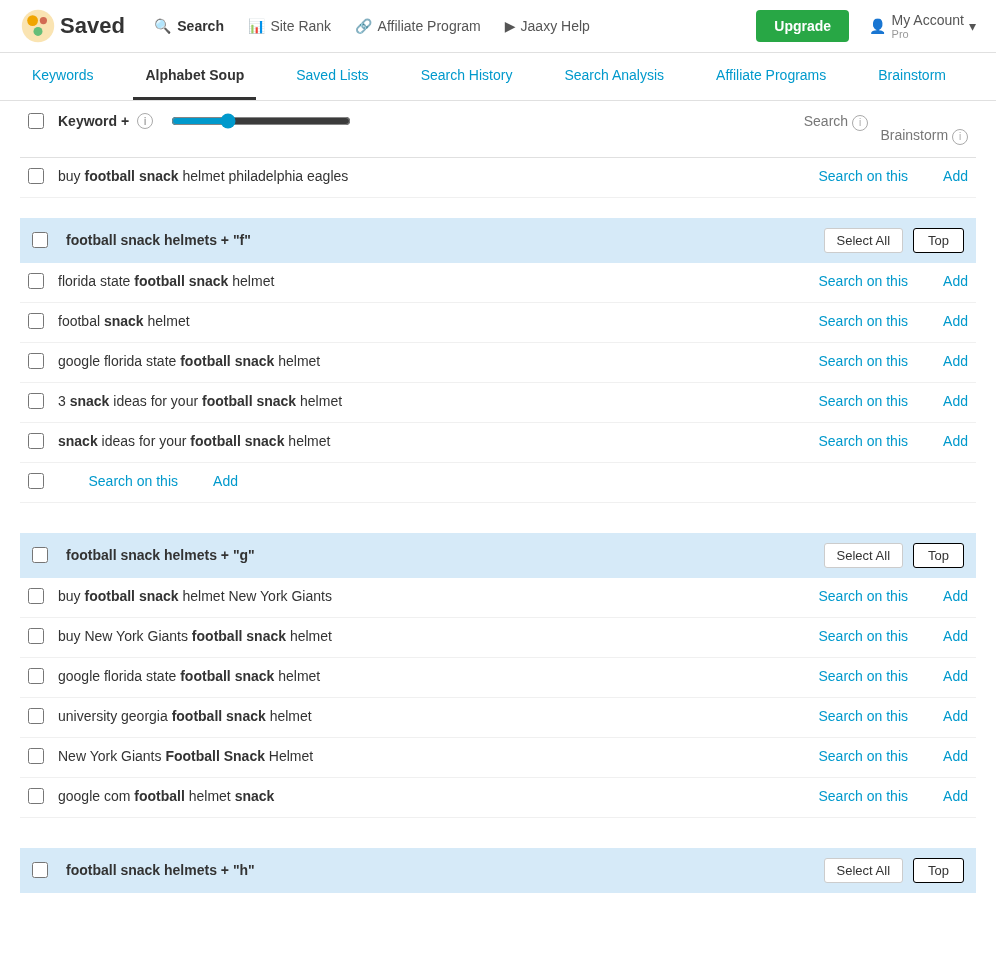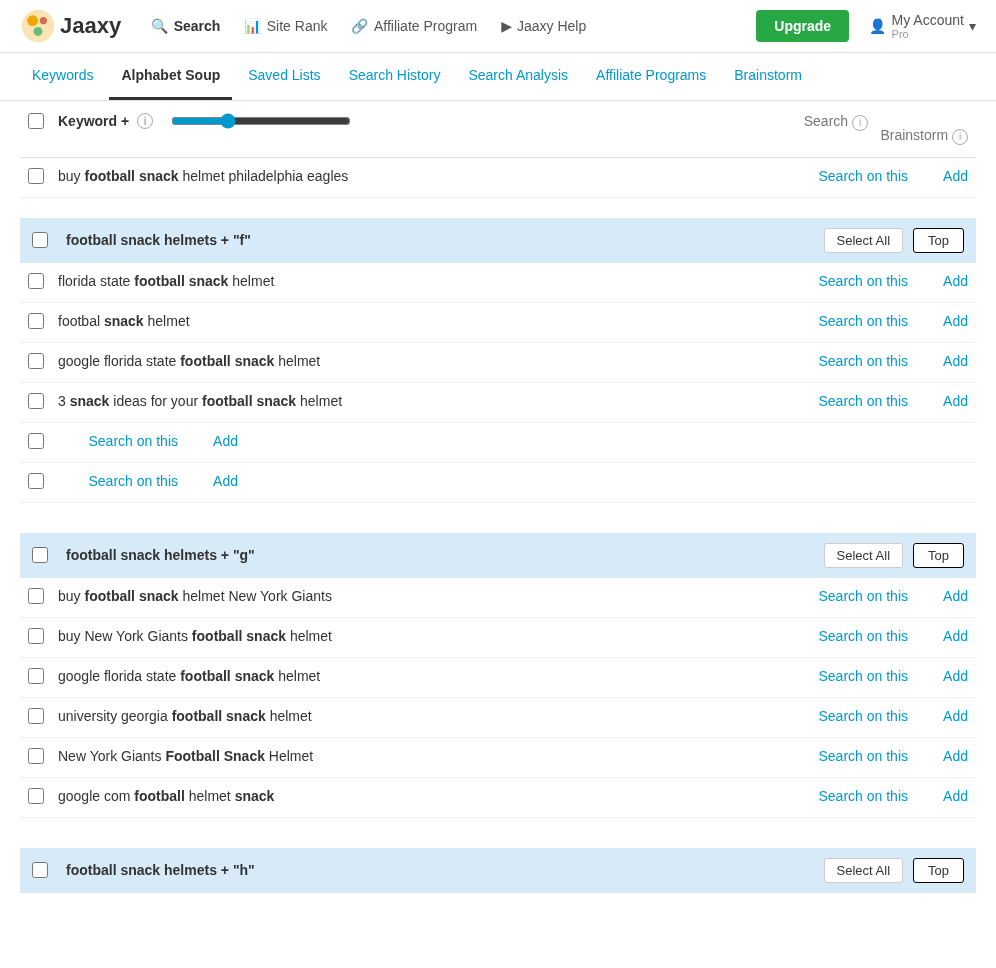--- a/index.html
+++ b/index.html
@@ -62,21 +62,21 @@
       cursor: pointer;
     }
     .my-account small { font-size: 11px; color: #999; display: block; }
 
     
     .tab-bar {
       display: flex;
       align-items: center;
       padding: 0 20px;
       border-bottom: 1px solid #e0e0e0;
-      gap: 4px;
+      gap: 28px;
     }
     .tab {
       padding: 14px 12px;
       font-size: 14px;
       color: #0099cc;
       cursor: pointer;
       border-bottom: 3px solid transparent;
       white-space: nowrap;
     }
     .tab.active {
@@ -185,21 +185,21 @@
 <body>
 
 <div class="top-nav">
   <div class="logo">
     <svg class="logo-icon" viewBox="0 0 40 40">
       <circle cx="20" cy="20" r="18" fill="#f0a500" opacity="0.3"></circle>
       <circle cx="14" cy="14" r="6" fill="#f0a500"></circle>
       <circle cx="26" cy="14" r="4" fill="#c0392b" opacity="0.7"></circle>
       <circle cx="20" cy="26" r="5" fill="#27ae60" opacity="0.7"></circle>
     </svg>
-    <span>Jaaxy</span>
+    <span>Saved</span>
   </div>
 
   <div class="nav-items">
     <div class="nav-item active">
       <span>🔍</span>
       <span>Search</span>
     </div>
     <div class="nav-item">
       <span>📊</span>
       <span>Site Rank</span>
@@ -296,20 +296,21 @@
     <a class="link-add">Add</a>
   </div>
   <div class="keyword-row">
     <div class="col-check"><input type="checkbox" style=""></div>
     <div class="keyword-text">3 <b>snack</b> ideas for your <b>football snack</b> helmet</div>
     <a class="link-search">Search on this</a>
     <a class="link-add">Add</a>
   </div>
   <div class="keyword-row">
     <div class="col-check"><input type="checkbox" style=""></div>
+    <div class="keyword-text"><b>snack</b> ideas for your <b>football snack</b> helmet</div>
     <a class="link-search">Search on this</a>
     <a class="link-add">Add</a>
   </div>
   <div class="keyword-row">
     <div class="col-check"><input type="checkbox" style=""></div>
     <a class="link-search">Search on this</a>
     <a class="link-add">Add</a>
   </div>
 
   <div class="spacer"></div>

